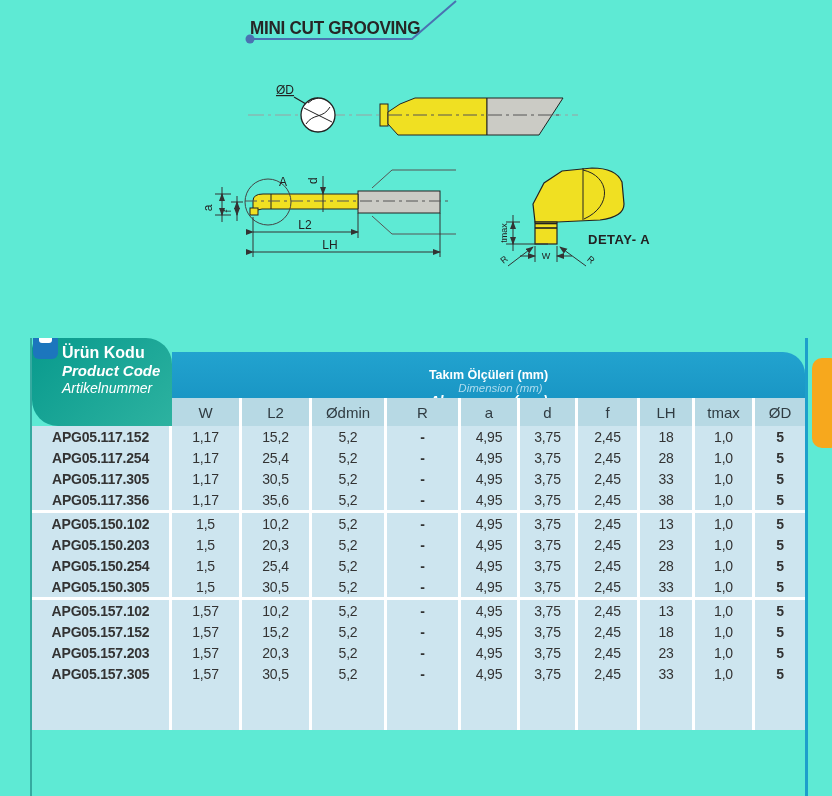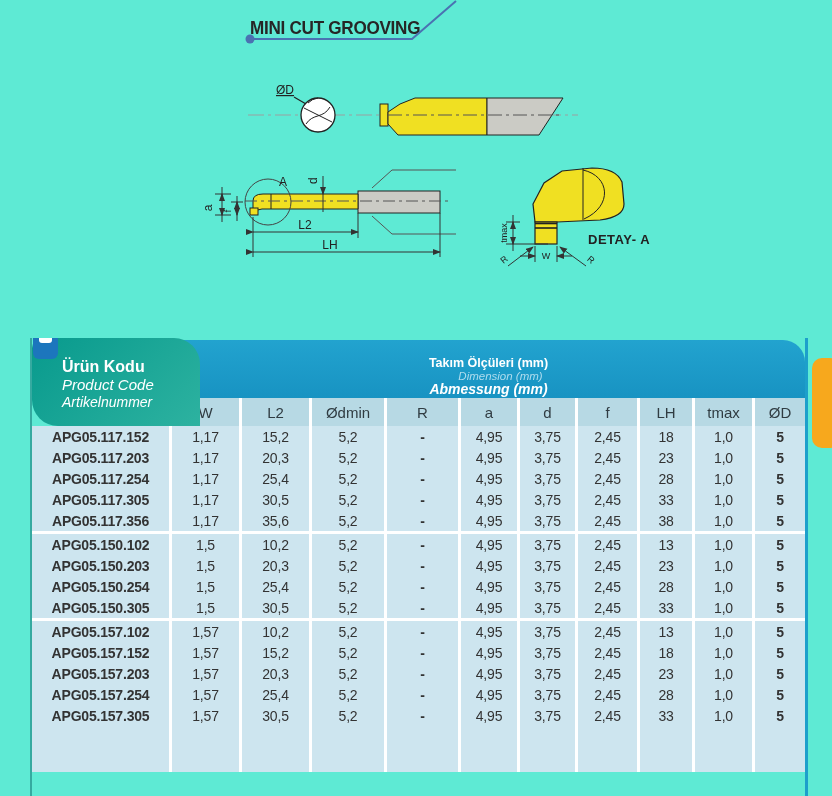--- a/index.html
+++ b/index.html
@@ -14,43 +14,43 @@
   
   #drawing-art{position:absolute;left:0;top:0;}
   .dim-text{font-size:12px;fill:#222;}
   .dim-text-sm{font-size:9px;fill:#222;}
   .caption-text{font-size:13px;font-weight:bold;fill:#222;letter-spacing:.5px;}
 
   
   .table-wrap{position:absolute;left:30px;top:338px;width:778px;bottom:0;box-sizing:border-box;
               border-left:2px solid #35aaa0;border-right:3px solid #1d9fcb;overflow:hidden;}
   .header-zone{position:relative;height:88px;}
-  .blue-band{position:absolute;left:140px;right:0;top:2px;height:72px;
+  .blue-band{position:absolute;left:140px;right:0;top:14px;height:72px;
              background:linear-gradient(180deg,#22a3cf 0%,#158fbf 100%);
              border-top-right-radius:22px;display:flex;flex-direction:column;
              align-items:center;justify-content:center;color:#fff;text-align:center;}
   .blue-band .l1{font-size:12.5px;font-weight:bold;line-height:14px;}
   .blue-band .l2{font-size:11.5px;font-style:italic;color:#aedcee;line-height:13px;margin-left:24px;}
   .blue-band .l3{font-size:14px;font-weight:bold;font-style:italic;line-height:13px;}
 
   table{border-collapse:separate;border-spacing:0;table-layout:fixed;width:773px;}
   td{box-sizing:border-box;padding:0;margin:0;}
 
   .colhead-table{position:absolute;left:0;top:60px;}
   .colhead-table td{height:28px;background:#b7d9e4;border-right:3px solid #fff;
                     text-align:center;vertical-align:middle;font-size:15px;color:#303c42;}
   .colhead-table td:first-child{background:transparent;border-right:none;}
   .colhead-table td:last-child{border-right:none;}
 
-  .corner-box{position:absolute;left:0;top:0;width:168px;height:88px;
+  .corner-box{position:absolute;left:0;top:0;width:140px;height:88px;
               background:linear-gradient(135deg,#089a8d 0%,#2db2a0 100%);
               border-radius:10px 26px 0 26px;color:#fff;box-sizing:border-box;
-              padding:20px 0 0 30px;}
+              padding:6px 0 0 30px;}
   .corner-box .c1{font-size:16px;font-weight:bold;line-height:18px;}
-  .corner-box .c2{font-size:15px;font-weight:normal;font-style:italic;line-height:18px;}
+  .corner-box .c2{font-size:15px;font-weight:bold;font-style:italic;line-height:18px;}
   .corner-box .c3{font-size:14px;font-style:italic;line-height:17px;}
 
   .bucket{position:absolute;left:1px;top:-7px;width:25px;height:28px;background:#1c76bd;
           border-radius:6px;}
   .bucket .notch{position:absolute;left:6px;top:2px;width:13px;height:10px;background:#fff;
                  border-radius:3px;}
 
   .data-table td{height:21px;background:#cde5ef;border-right:3px solid #fff;
                  text-align:center;vertical-align:middle;font-size:14px;color:#333;
                  letter-spacing:-.2px;}
@@ -239,33 +239,20 @@
             <td>5,2</td>
             <td class="dash">-</td>
             <td>4,95</td>
             <td>3,75</td>
             <td>2,45</td>
             <td>18</td>
             <td>1,0</td>
             <td>5</td>
           </tr>
           <tr>
-            <td class="code">APG05.117.203</td>
-            <td>1,17</td>
-            <td>20,3</td>
-            <td>5,2</td>
-            <td class="dash">-</td>
-            <td>4,95</td>
-            <td>3,75</td>
-            <td>2,45</td>
-            <td>23</td>
-            <td>1,0</td>
-            <td>5</td>
-          </tr>
-          <tr>
             <td class="code">APG05.117.254</td>
             <td>1,17</td>
             <td>25,4</td>
             <td>5,2</td>
             <td class="dash">-</td>
             <td>4,95</td>
             <td>3,75</td>
             <td>2,45</td>
             <td>28</td>
             <td>1,0</td>
@@ -388,33 +375,20 @@
             <td>5,2</td>
             <td class="dash">-</td>
             <td>4,95</td>
             <td>3,75</td>
             <td>2,45</td>
             <td>23</td>
             <td>1,0</td>
             <td>5</td>
           </tr>
           <tr>
-            <td class="code">APG05.157.254</td>
-            <td>1,57</td>
-            <td>25,4</td>
-            <td>5,2</td>
-            <td class="dash">-</td>
-            <td>4,95</td>
-            <td>3,75</td>
-            <td>2,45</td>
-            <td>28</td>
-            <td>1,0</td>
-            <td>5</td>
-          </tr>
-          <tr>
             <td class="code">APG05.157.305</td>
             <td>1,57</td>
             <td>30,5</td>
             <td>5,2</td>
             <td class="dash">-</td>
             <td>4,95</td>
             <td>3,75</td>
             <td>2,45</td>
             <td>33</td>
             <td>1,0</td>

